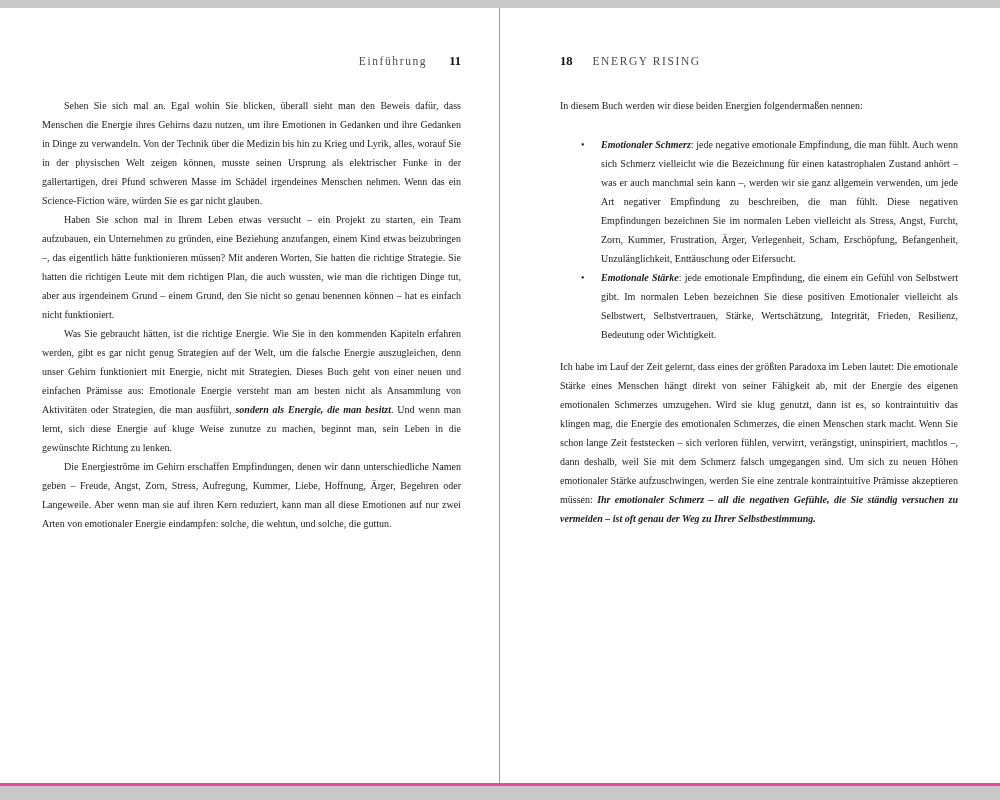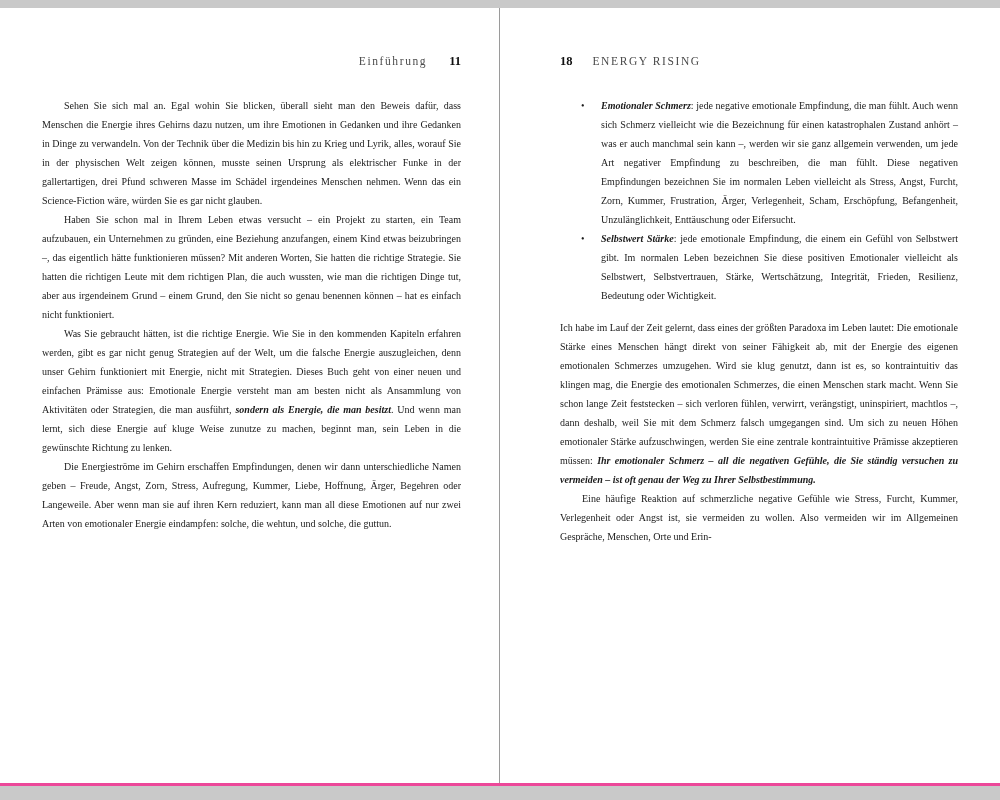--- a/index.html
+++ b/index.html
@@ -84,30 +84,30 @@
         <p class="para indent"><span>Was Sie gebraucht hätten, ist die richtige Energie. Wie Sie in den kommenden Kapiteln erfahren werden, gibt es gar nicht genug Strategien auf der Welt, um die falsche Energie auszugleichen, denn unser Gehirn funktioniert mit Energie, nicht mit Strategien. Dieses Buch geht von einer neuen und einfachen Prämisse aus: Emotionale Energie versteht man am besten nicht als Ansammlung von Aktivitäten oder Strategien, die man ausführt, </span><span class="rb">sondern als Energie, die man besitzt</span><span>. Und wenn man lernt, sich diese Energie auf kluge Weise zunutze zu machen, beginnt man, sein Leben in die gewünschte Richtung zu lenken.</span></p>
         <p class="para indent"><span>Die Energieströme im Gehirn erschaffen Empfindungen, denen wir dann unterschiedliche Namen geben – Freude, Angst, Zorn, Stress, Aufregung, Kummer, Liebe, Hoffnung, Ärger, Begehren oder Langeweile. Aber wenn man sie auf ihren Kern reduziert, kann man all diese Emotionen auf nur zwei Arten von emotionaler Energie eindampfen: solche, die wehtun, und solche, die guttun.</span></p>
       </div>
   </div>
 
   <div class="page page-right">
     <div class="page-header header-left">
       <span class="page-number">18</span><span class="running-title">ENERGY RISING</span>
     </div>
     <div class="page-body">
+        <p class="para"><span>In diesem Buch werden wir diese beiden Energien folgendermaßen nennen:</span></p>
         <div class="bullet-list">
           <div class="bullet-item">
             <span class="bullet-dot">•</span>
             <div class="bullet-text"><span class="rb">Emotionaler Schmerz</span><span>: jede negative emotionale Empfindung, die man fühlt. Auch wenn sich Schmerz vielleicht wie die Bezeichnung für einen katastrophalen Zustand anhört – was er auch manchmal sein kann –, werden wir sie ganz allgemein verwenden, um </span><span class="ri">jede Art negativer Empfindung</span><span> zu beschreiben, </span><span class="ri">die man fühlt</span><span>. Diese negativen Empfindungen bezeichnen Sie im normalen Leben vielleicht als Stress, Angst, Furcht, Zorn, Kummer, Frustration, Ärger, Verlegenheit, Scham, Erschöpfung, Befangenheit, Unzulänglichkeit, Enttäuschung oder Eifersucht.</span></div>
           </div>
           <div class="bullet-item">
             <span class="bullet-dot">•</span>
-            <div class="bullet-text"><span class="rb">Selbstwert Stärke</span><span>: jede emotionale Empfindung, die einem ein Gefühl von Selbstwert gibt. Im normalen Leben bezeichnen Sie diese positiven Emotionaler vielleicht als Selbstwert, Selbstvertrauen, Stärke, Wertschätzung, Integrität, Frieden, Resilienz, Bedeutung oder Wichtigkeit.</span></div>
+            <div class="bullet-text"><span class="rb">Emotionale Stärke</span><span>: jede emotionale Empfindung, die einem ein Gefühl von Selbstwert gibt. Im normalen Leben bezeichnen Sie diese positiven Emotionaler vielleicht als Selbstwert, Selbstvertrauen, Stärke, Wertschätzung, Integrität, Frieden, Resilienz, Bedeutung oder Wichtigkeit.</span></div>
           </div>
         </div>
         <p class="para"><span>Ich habe im Lauf der Zeit gelernt, dass eines der größten Paradoxa im Leben lautet: Die emotionale Stärke eines Menschen hängt direkt von seiner Fähigkeit ab, mit der Energie des eigenen emotionalen Schmerzes umzugehen. Wird sie klug genutzt, dann ist es, so kontraintuitiv das klingen mag, die Energie des emotionalen Schmerzes, die einen Menschen stark macht. Wenn Sie schon lange Zeit feststecken – sich verloren fühlen, verwirrt, verängstigt, uninspiriert, </span><span class="ri">machtlos</span><span> –, dann deshalb, weil Sie mit dem Schmerz falsch umgegangen sind. Um sich zu neuen Höhen emotionaler Stärke aufzuschwingen, werden Sie eine zentrale kontraintuitive Prämisse akzeptieren müssen: </span><span class="rb">Ihr emotionaler Schmerz – all die negativen Gefühle, die Sie ständig versuchen zu vermeiden – ist oft genau der Weg zu Ihrer Selbstbestimmung.</span></p>
-        <p class="para indent"><span>Eine häufige Reaktion auf schmerzliche negative Gefühle wie Stress, Furcht, Kummer, Verlegenheit oder Angst ist, sie vermeiden zu wollen. Also vermeiden wir im Allgemeinen Gespräche, Menschen, Orte und Erin-</span></p>
       </div>
   </div>
 
   <div class="page-divider"></div>
 
 </div>
 
 </body></html>

